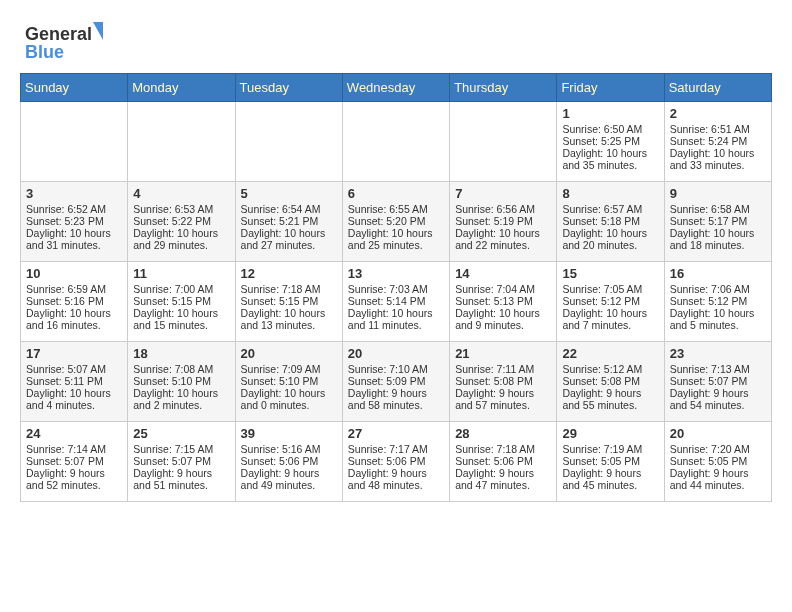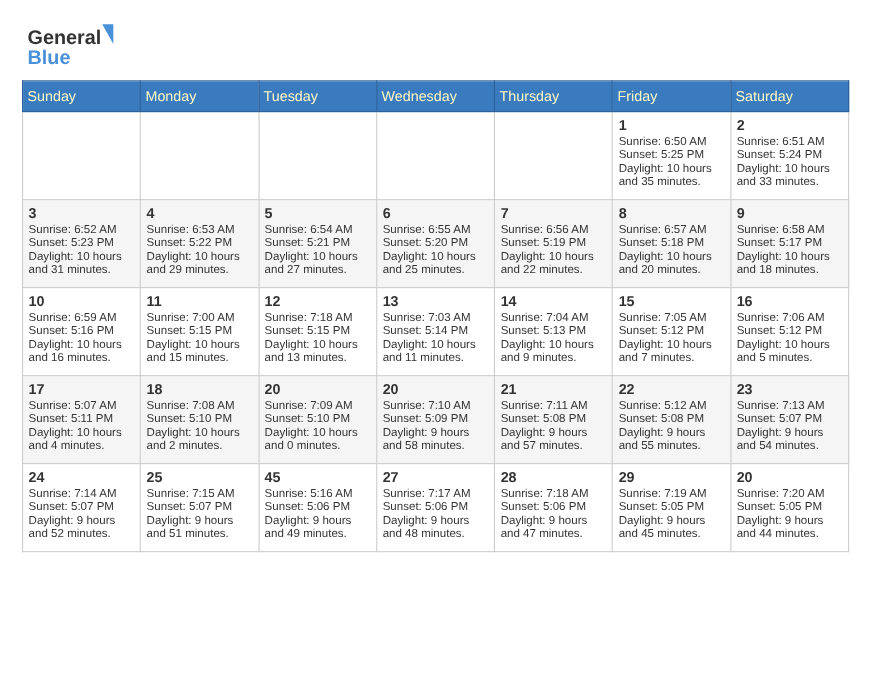--- a/index.html
+++ b/index.html
@@ -257,21 +257,21 @@
           <div>Sunset: 5:07 PM</div>
           <div>Daylight: 9 hours and 52 minutes.</div>
         </td>
         <td>
           <span class="day-number">25</span>
           <div>Sunrise: 7:15 AM</div>
           <div>Sunset: 5:07 PM</div>
           <div>Daylight: 9 hours and 51 minutes.</div>
         </td>
         <td>
-          <span class="day-number">45</span>
+          <span class="day-number">39</span>
           <div>Sunrise: 5:16 AM</div>
           <div>Sunset: 5:06 PM</div>
           <div>Daylight: 9 hours and 49 minutes.</div>
         </td>
         <td>
           <span class="day-number">27</span>
           <div>Sunrise: 7:17 AM</div>
           <div>Sunset: 5:06 PM</div>
           <div>Daylight: 9 hours and 48 minutes.</div>
         </td>

